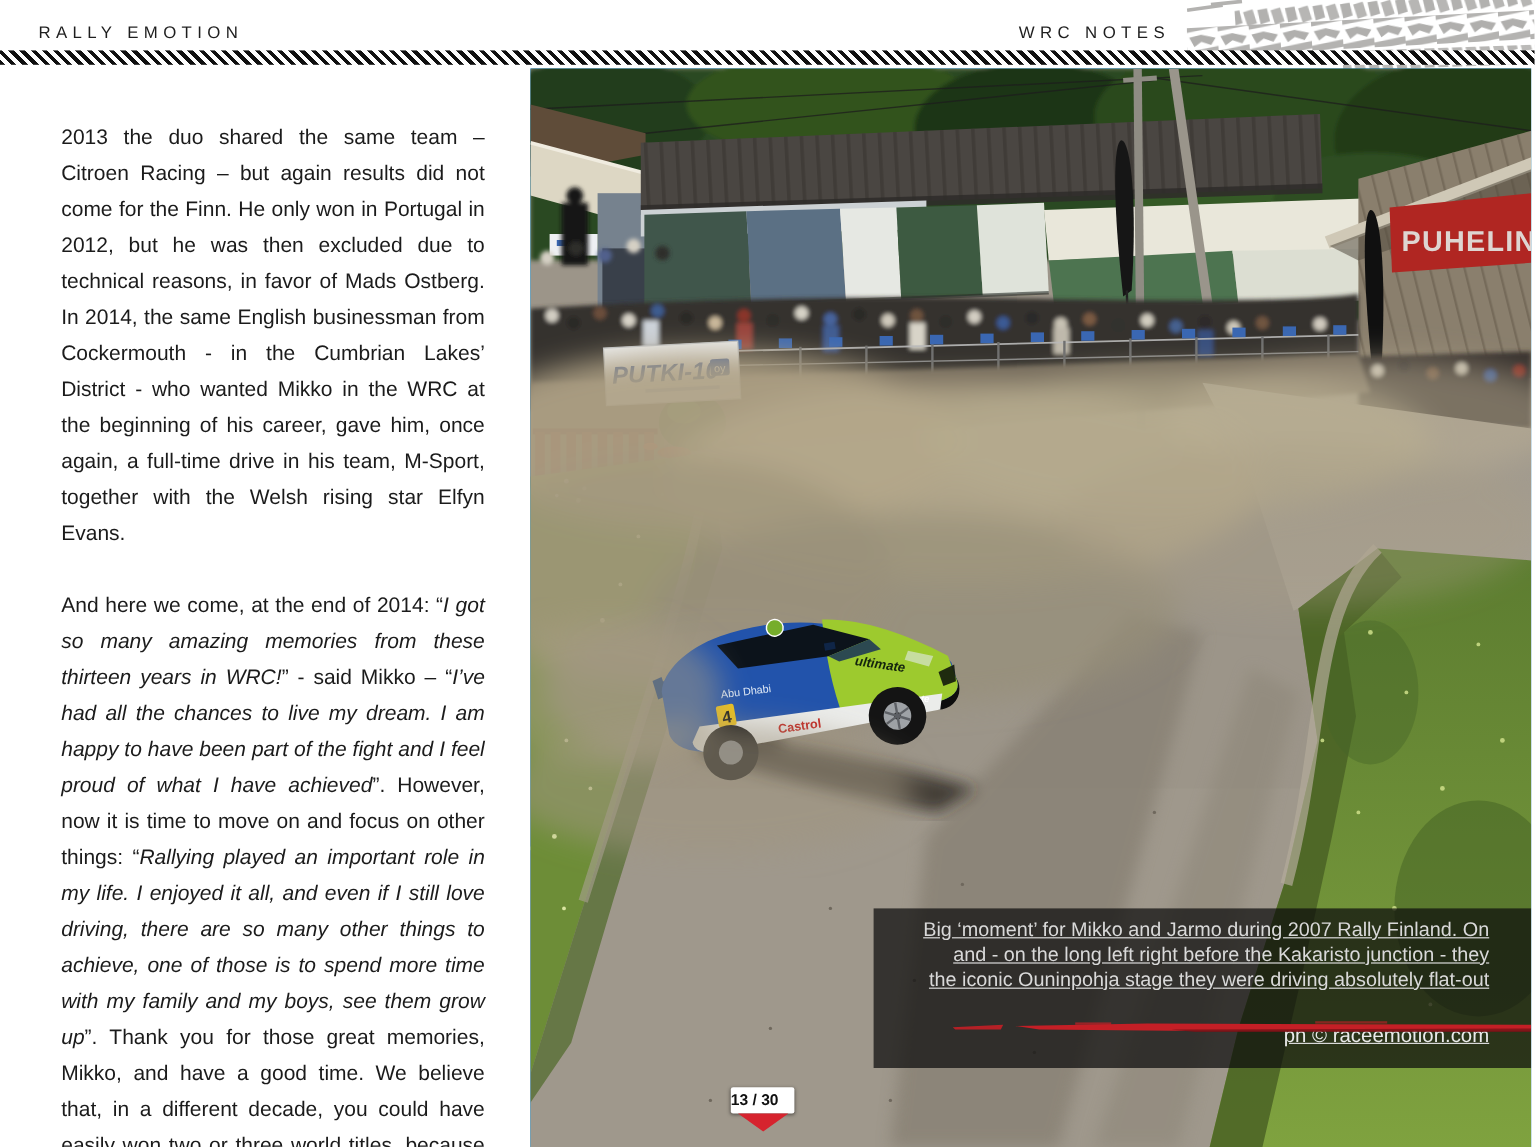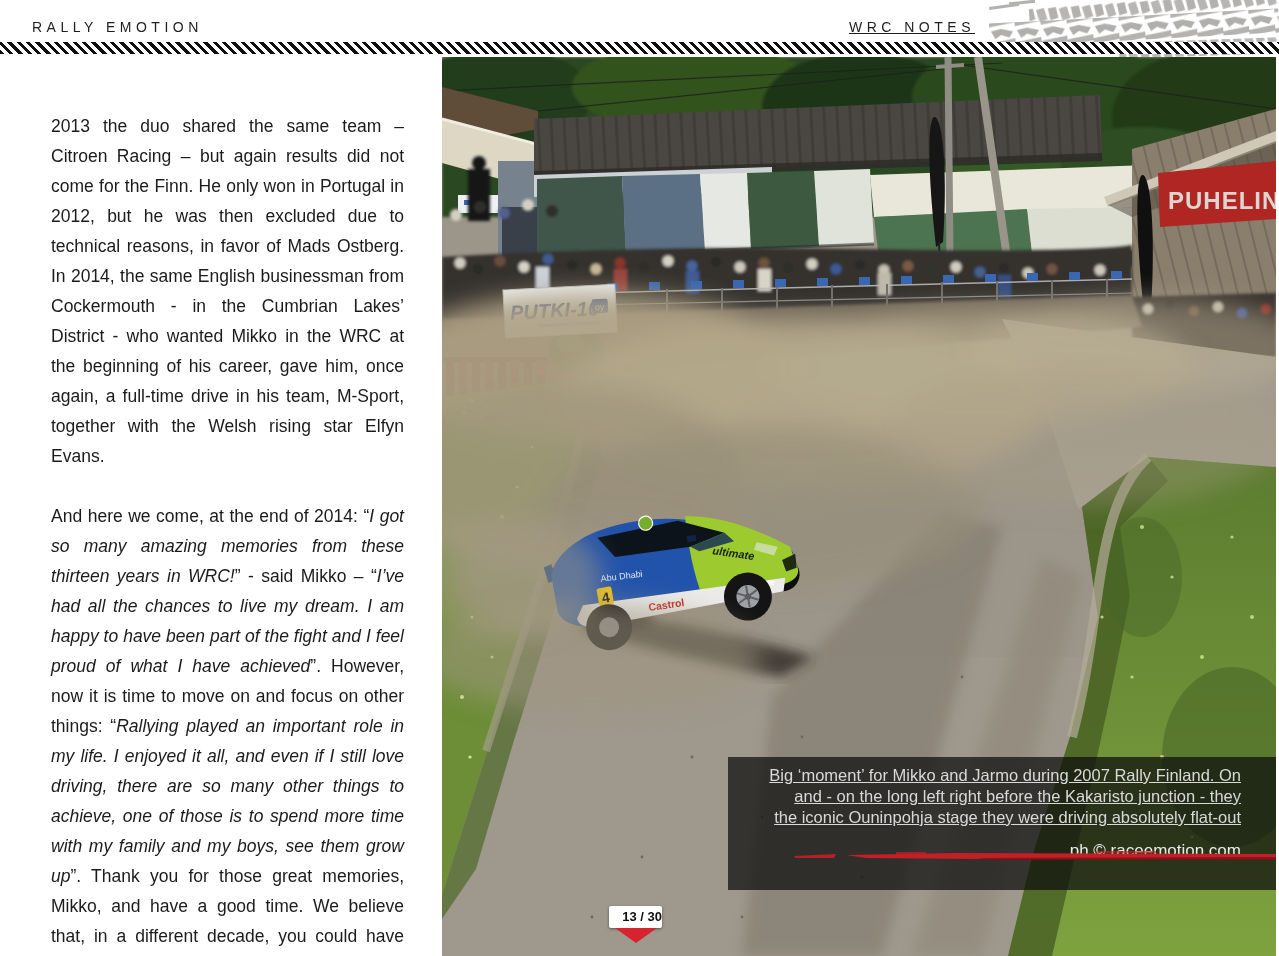--- a/index.html
+++ b/index.html
@@ -3,47 +3,47 @@
 <meta charset="utf-8">
 <style>
   html,body{margin:0;padding:0;background:#ffffff;}
   .page{position:relative;width:1279px;height:956px;background:#ffffff;
         font-family:"Liberation Sans",sans-serif;overflow:hidden;}
 
   
   .masthead-left{position:absolute;left:32px;top:19px;font-size:14px;
         letter-spacing:4.5px;color:#1e1e1e;white-space:nowrap;}
   .masthead-right{position:absolute;right:304px;top:19px;font-size:14px;
-        letter-spacing:4.5px;color:#1e1e1e;white-space:nowrap;text-decoration:underline;}
+        letter-spacing:4.5px;color:#1e1e1e;white-space:nowrap;}
   .tiretrack{position:absolute;right:0;top:0;}
   .hazard{position:absolute;left:0;top:42px;width:100%;height:12px;
         background:repeating-linear-gradient(45deg,#0f0f0f 0 3.2px,#fdfdfd 3.2px 6.6px);}
 
   
   .article{position:absolute;left:51px;top:99px;width:353px;font-size:17.5px;
         line-height:30px;color:#1b1b1b;text-align:justify;}
-  .article p{margin:12px 0 30px 0;}
+  .article p{margin:0 0 30px 0;}
   .it{font-style:italic;}
 
   
   .photo{position:absolute;left:442px;top:57px;width:834px;height:899px;
         overflow:hidden;background:#0369a1;}
   .scene{position:absolute;left:0;top:0;display:block;}
   .scene text{font-family:"Liberation Sans",sans-serif;}
 
   
   .caption{position:absolute;left:286px;top:700px;width:548px;height:133px;
         background:rgba(12,12,12,.72);color:#d9d9d9;text-align:right;
         font-size:16.5px;line-height:21px;padding:8px 35px 0 12px;box-sizing:border-box;text-decoration:underline;}
   .caption .cap-line{white-space:nowrap;}
   .scratch{position:absolute;right:0;top:93px;width:500px;height:12px;}
-  .credit{margin-top:12px;font-size:17px;color:#eaeaea;}
+  .credit{margin-top:24px;font-size:17px;color:#eaeaea;}
 
   
-  .page-ind{position:absolute;left:167px;top:849px;width:53px;text-align:right;}
+  .page-ind{position:absolute;left:167px;top:849px;width:53px;text-align:left;}
   .page-num{background:#ffffff;border-radius:2px;font-size:13px;font-weight:700;
         color:#101010;height:22px;line-height:22px;box-shadow:0 1px 3px rgba(0,0,0,.45);}
   .page-arrow{width:0;height:0;margin:0 auto;border-left:21px solid transparent;
         border-right:21px solid transparent;border-top:15px solid #d6232e;}
 </style>
 </head>
 <body>
 
 <div class="page">
 

